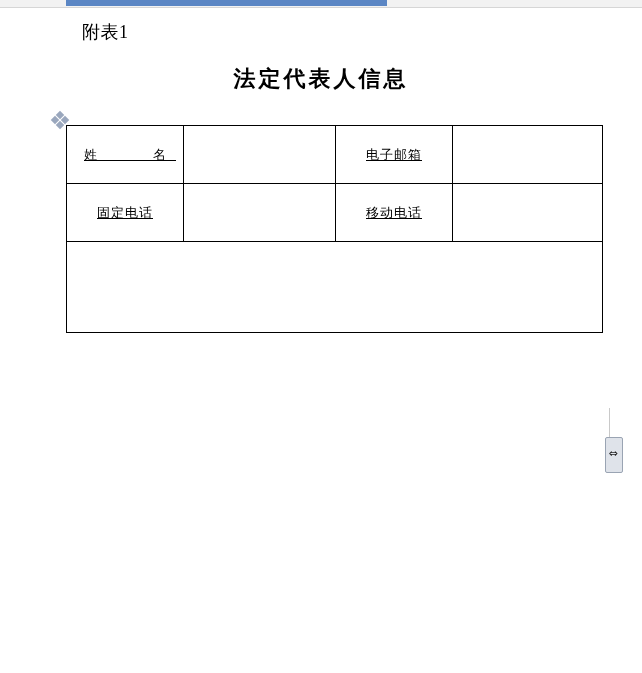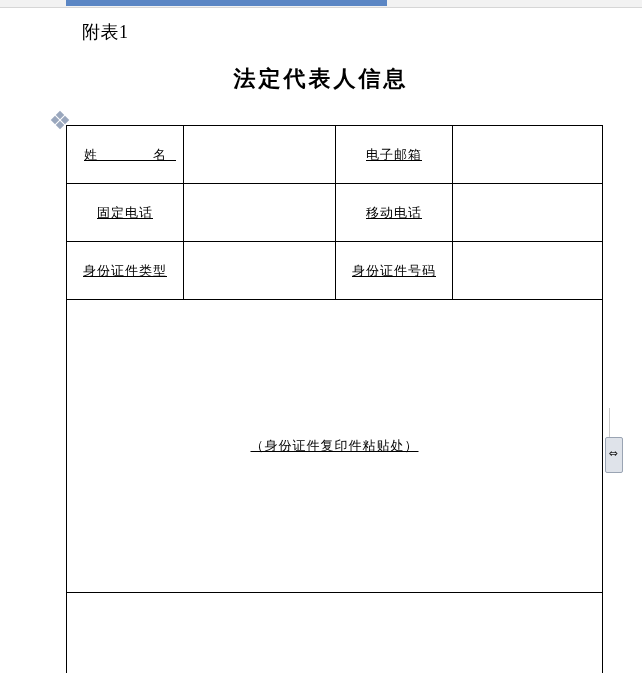--- a/index.html
+++ b/index.html
@@ -210,29 +210,20 @@
         <td class="label-cell">电子邮箱</td>
         <td class="value-cell"></td>
       </tr>
       <tr>
         <td class="label-cell">固定电话</td>
         <td class="value-cell"></td>
         <td class="label-cell">移动电话</td>
         <td class="value-cell"></td>
       </tr>
       <tr>
-        <td class="label-cell">身份证件类型</td>
-        <td class="value-cell"></td>
-        <td class="label-cell">身份证件号码</td>
-        <td class="value-cell"></td>
-      </tr>
-      <tr>
-        <td class="paste-cell" colspan="4">（身份证件复印件粘贴处）</td>
-      </tr>
-      <tr>
         <td class="bottom-cell" colspan="4"></td>
       </tr>
     </tbody>
   </table>
 
   <div class="page-edge"></div>
 
   <div class="edge-handle">
     <div class="arrows">⇔</div>
   </div>

